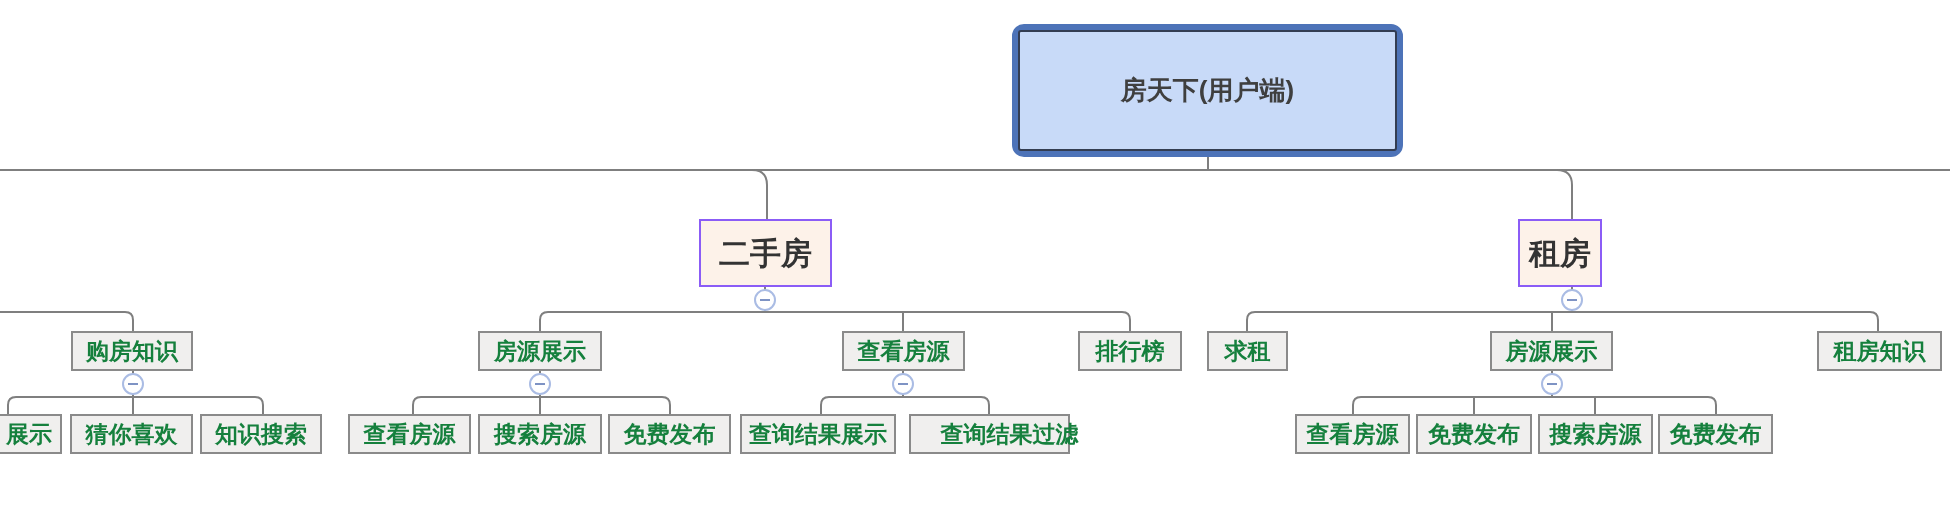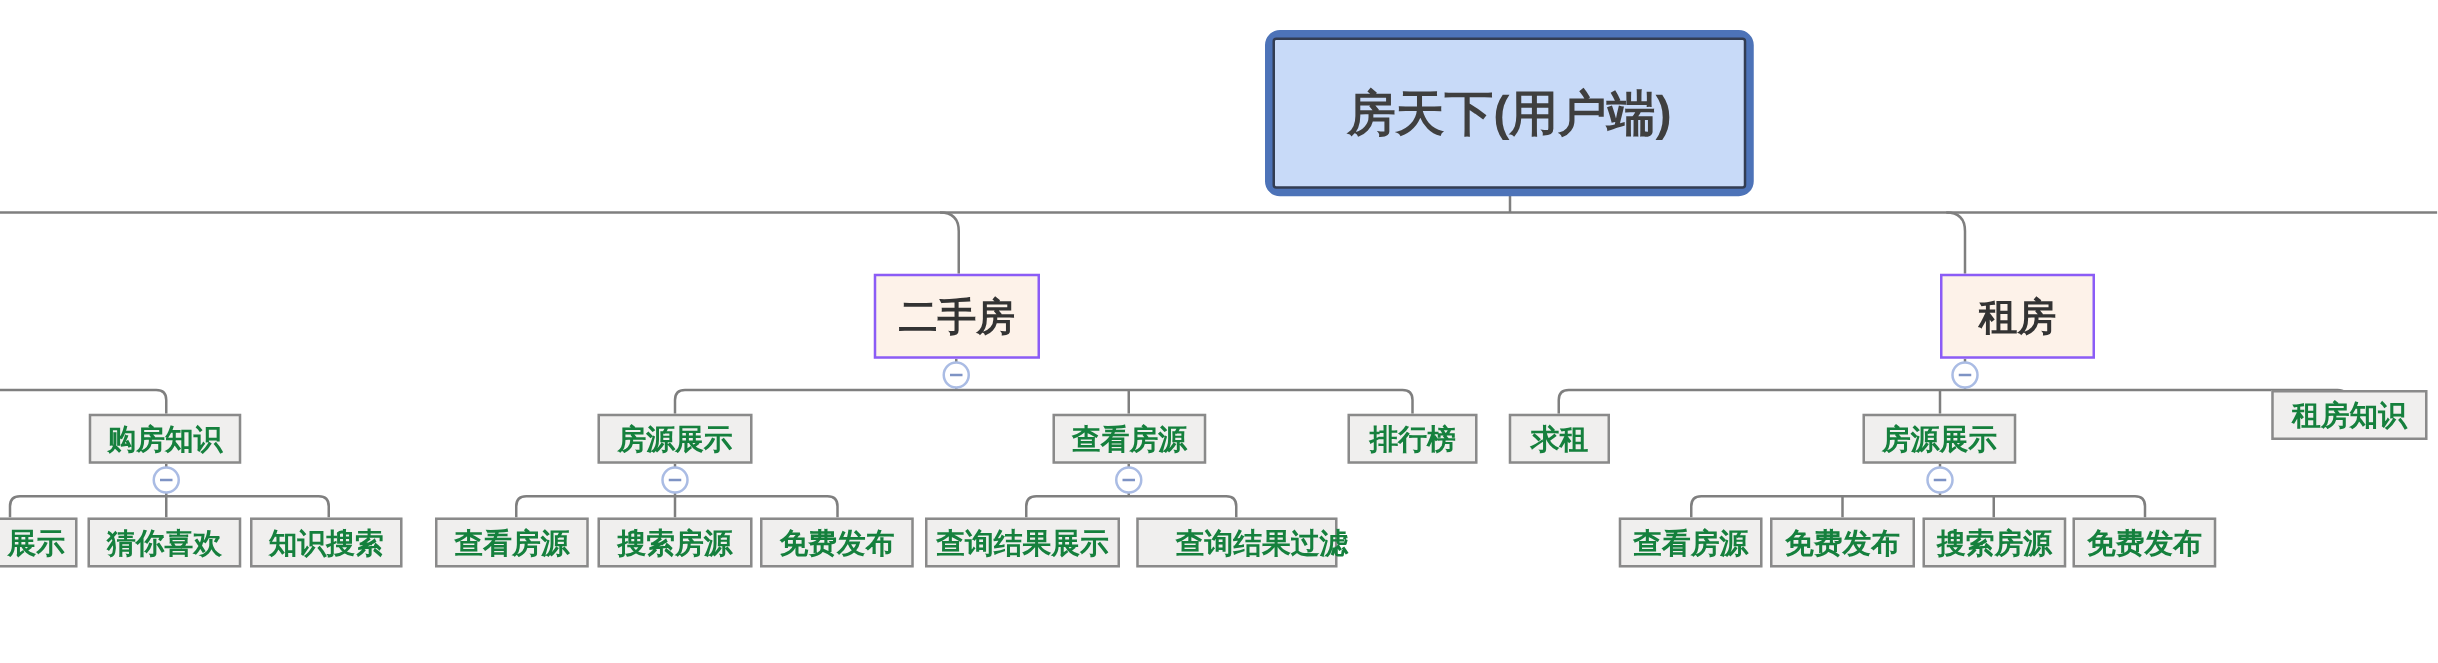--- a/index.html
+++ b/index.html
@@ -8,21 +8,21 @@
   .connectors{position:absolute;left:0;top:0;width:1950px;height:530px;}
   .node{position:absolute;box-sizing:border-box;display:flex;align-items:center;justify-content:center;
         background:#f0efee;border:2px solid #8a8a8a;color:#15803d;font-weight:600;font-size:23px;
         white-space:nowrap;line-height:1;}
   .node.cut-left{justify-content:flex-end;padding-right:8px;}
   .l2{background:#fdf2e9;border:2px solid #8b5cf6;color:#333333;font-size:31px;height:68px;}
   .root-outer{position:absolute;box-sizing:border-box;border:6px solid #4d73b8;border-radius:12px;
         background:#4d73b8;padding:0;}
   .root-inner{box-sizing:border-box;width:100%;height:100%;border:2px solid #333d52;border-radius:3px;
         background:#c8daf8;display:flex;align-items:center;justify-content:center;
-        color:#3f3f3f;font-weight:700;font-size:39px;white-space:nowrap;}
+        color:#3f3f3f;font-weight:700;font-size:26px;white-space:nowrap;}
 </style>
 </head>
 <body>
 
 <div class="canvas">
 
   <svg class="connectors" viewBox="0 0 1950 530" xmlns="http://www.w3.org/2000/svg">
     <g stroke="#7f7f7f" stroke-width="2" fill="none">
 
       <path d="M0 170 H1950"></path>
@@ -83,29 +83,29 @@
       <circle cx="1552" cy="384" r="10" fill="#ffffff" stroke="#aabce4" stroke-width="2"></circle>
       <line x1="1547" y1="384" x2="1557" y2="384" stroke="#7e93c4" stroke-width="2"></line>
     </g>
   </svg>
 
   <div class="root-outer" style="left:1012px;top:24px;width:391px;height:133px;">
     <div class="root-inner">房天下(用户端)</div>
   </div>
 
   <div class="node l2" style="left:699px;top:219px;width:133px;">二手房</div>
-  <div class="node l2" style="left:1518px;top:219px;width:124px;margin-left:34px;">租房</div>
+  <div class="node l2" style="left:1518px;top:219px;width:84px;">租房</div>
 
   <div class="node" style="left:71px;top:331px;width:122px;height:40px;">购房知识</div>
   <div class="node" style="left:478px;top:331px;width:124px;height:40px;">房源展示</div>
   <div class="node" style="left:842px;top:331px;width:123px;height:40px;">查看房源</div>
   <div class="node" style="left:1078px;top:331px;width:104px;height:40px;">排行榜</div>
   <div class="node" style="left:1207px;top:331px;width:81px;height:40px;">求租</div>
   <div class="node" style="left:1490px;top:331px;width:123px;height:40px;">房源展示</div>
-  <div class="node" style="left:1817px;top:312px;width:125px;height:40px;">租房知识</div>
+  <div class="node" style="left:1817px;top:331px;width:125px;height:40px;">租房知识</div>
 
   <div class="node cut-left" style="left:-50px;top:414px;width:112px;height:40px;">展示</div>
   <div class="node" style="left:70px;top:414px;width:123px;height:40px;">猜你喜欢</div>
   <div class="node" style="left:200px;top:414px;width:122px;height:40px;">知识搜索</div>
 
   <div class="node" style="left:348px;top:414px;width:123px;height:40px;">查看房源</div>
   <div class="node" style="left:478px;top:414px;width:124px;height:40px;">搜索房源</div>
   <div class="node" style="left:608px;top:414px;width:123px;height:40px;">免费发布</div>
 
   <div class="node" style="left:740px;top:414px;width:156px;height:40px;">查询结果展示</div>

